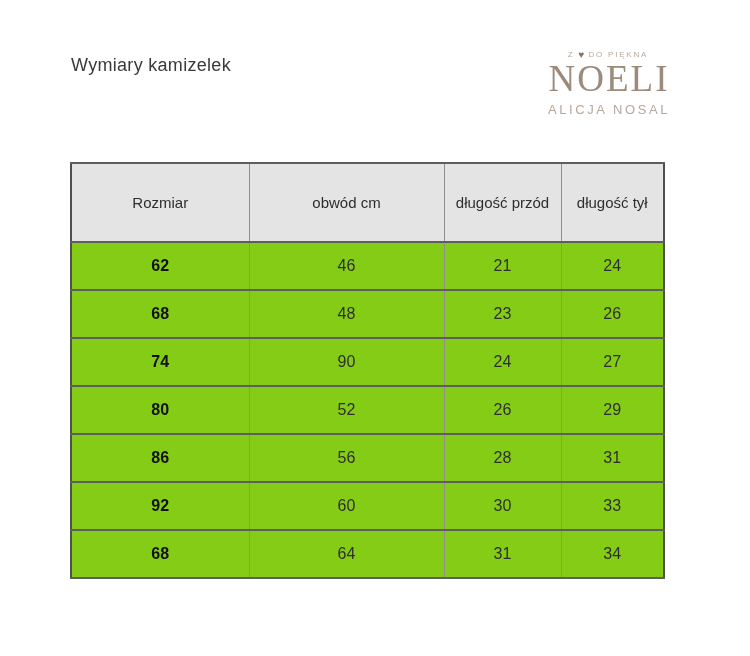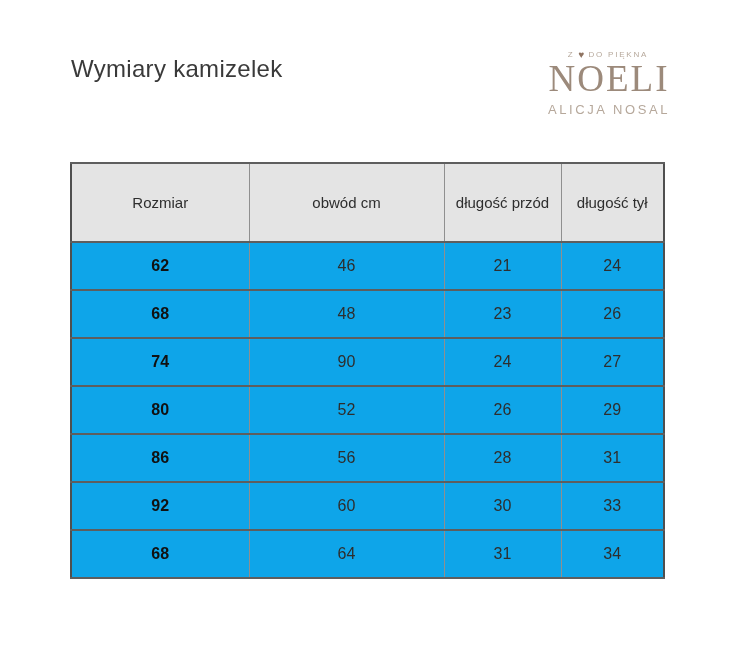--- a/index.html
+++ b/index.html
@@ -13,21 +13,21 @@
     width: 750px;
     height: 656px;
     background: #ffffff;
     overflow: hidden;
   }
   .title {
     position: absolute;
     left: 71px;
     top: 55px;
     margin: 0;
-    font-size: 24px;
+    font-size: 18px;
     font-weight: 400;
     letter-spacing: 0.3px;
     color: var(--title-color, #3a3a3a);
   }
   .logo {
     position: absolute;
     left: 532px;
     top: 50px;
     width: 152px;
     text-align: center;
@@ -85,21 +85,21 @@
   table.size-table th {
     height: 77px;
     background: var(--header-bg, #e4e4e4);
     font-weight: 400;
     font-size: 15px;
     color: var(--cell-text, #2e2e2e);
   }
   table.size-table td {
     height: 46px;
     font-size: 16px;
-    background: #0ea5e9;
+    background: #84cc16;
     color: var(--cell-text, #2e2e2e);
   }
   table.size-table td.size-cell {
     font-weight: 700;
     color: #111111;
   }
 </style>
 </head>
 <body>
 

